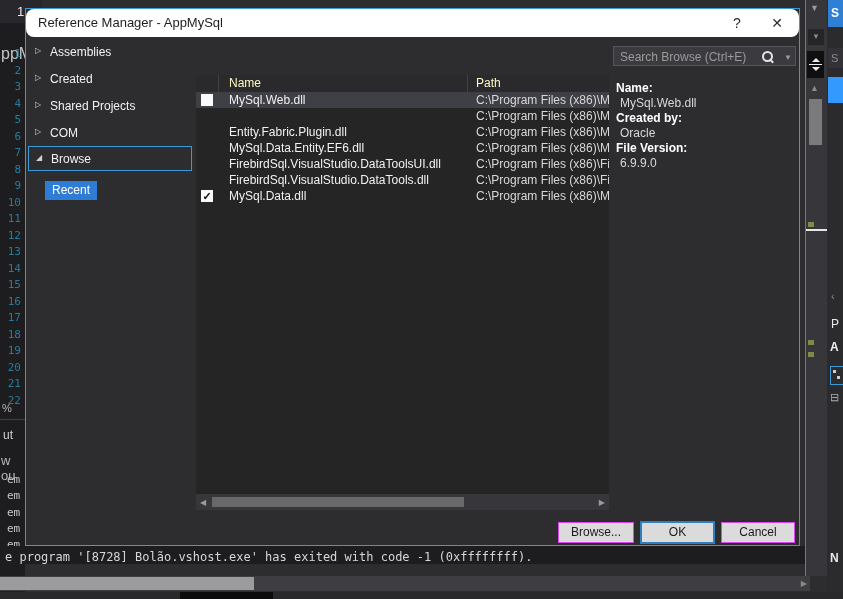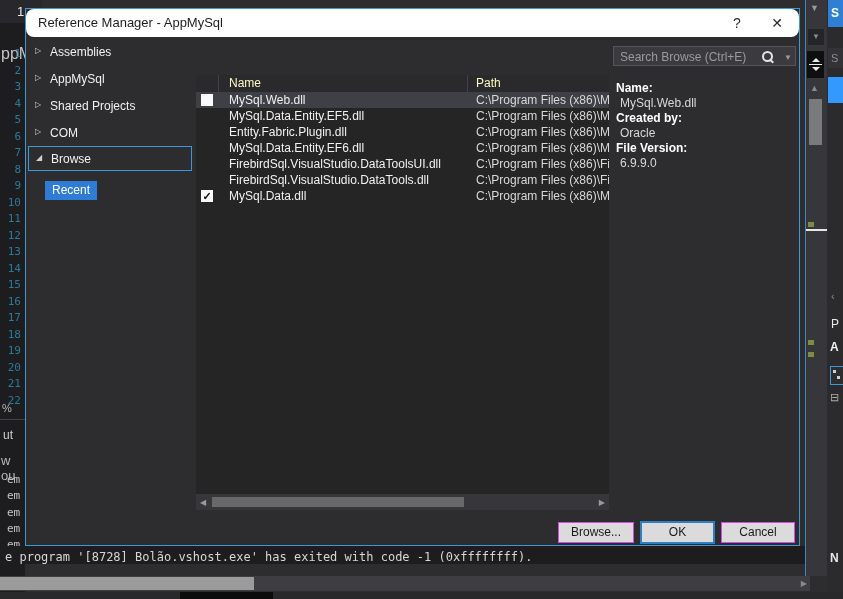--- a/index.html
+++ b/index.html
@@ -211,21 +211,21 @@
       <span class="help">?</span>
       <span class="close">✕</span>
     </div>
 
     <div class="side-item" style="top:34px;">
       <span class="tri">▷</span>
       <span class="lbl">Assemblies</span>
     </div>
     <div class="side-item" style="top:61px;">
       <span class="tri">▷</span>
-      <span class="lbl">AppMySql</span>
+      <span class="lbl">Created</span>
     </div>
     <div class="side-item" style="top:88px;">
       <span class="tri">▷</span>
       <span class="lbl">Shared Projects</span>
     </div>
     <div class="side-item" style="top:115px;">
       <span class="tri">▷</span>
       <span class="lbl">COM</span>
     </div>
     <div class="side-item box" style="top:137px;">
@@ -243,21 +243,20 @@
       <div class="lrows" id="list-rows">
           <div class="lrow sel">
             <span class="cbcell">
               <span class="cb"></span>
             </span>
             <span class="ncell">MySql.Web.dll</span>
             <span class="pcell">C:\Program Files (x86)\My</span>
           </div>
           <div class="lrow">
             <span class="cbcell"></span>
-            <span class="ncell">MySql.Data.Entity.EF5.dll</span>
             <span class="pcell">C:\Program Files (x86)\My</span>
           </div>
           <div class="lrow">
             <span class="cbcell"></span>
             <span class="ncell">Entity.Fabric.Plugin.dll</span>
             <span class="pcell">C:\Program Files (x86)\My</span>
           </div>
           <div class="lrow">
             <span class="cbcell"></span>
             <span class="ncell">MySql.Data.Entity.EF6.dll</span>

